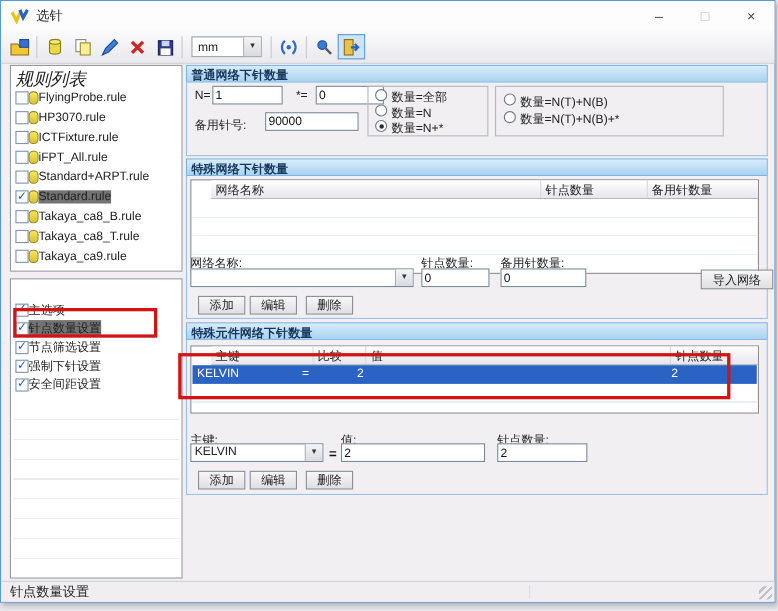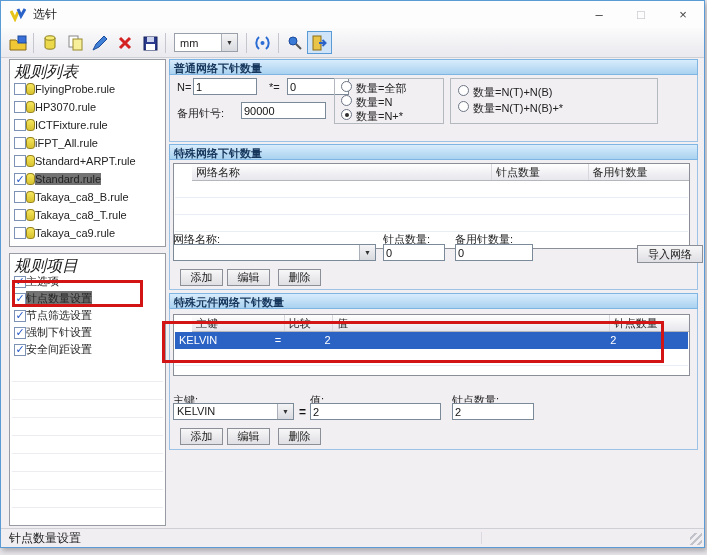--- a/index.html
+++ b/index.html
@@ -215,21 +215,20 @@
       <span class="li-label">Takaya_ca8_T.rule</span>
     </div>
     <div class="li" style="top:164px">
       <span class="cb"></span>
         <span class="cyl"></span>
       <span class="li-label">Takaya_ca9.rule</span>
     </div>
   </div>
 
   <div class="lbox" style="left:8px;top:252px;width:157px;height:273px;">
-    <div class="lbox-title">规则项目</div>
     <div class="li" style="top:19px;height:17px">
       <span class="cb checked"></span>
       <span class="li-label">主选项</span>
     </div>
     <div class="li" style="top:36px;height:17px">
       <span class="cb checked"></span>
       <span class="li-label hl">针点数量设置</span>
     </div>
     <div class="li" style="top:53px;height:17px">
       <span class="cb checked"></span>

